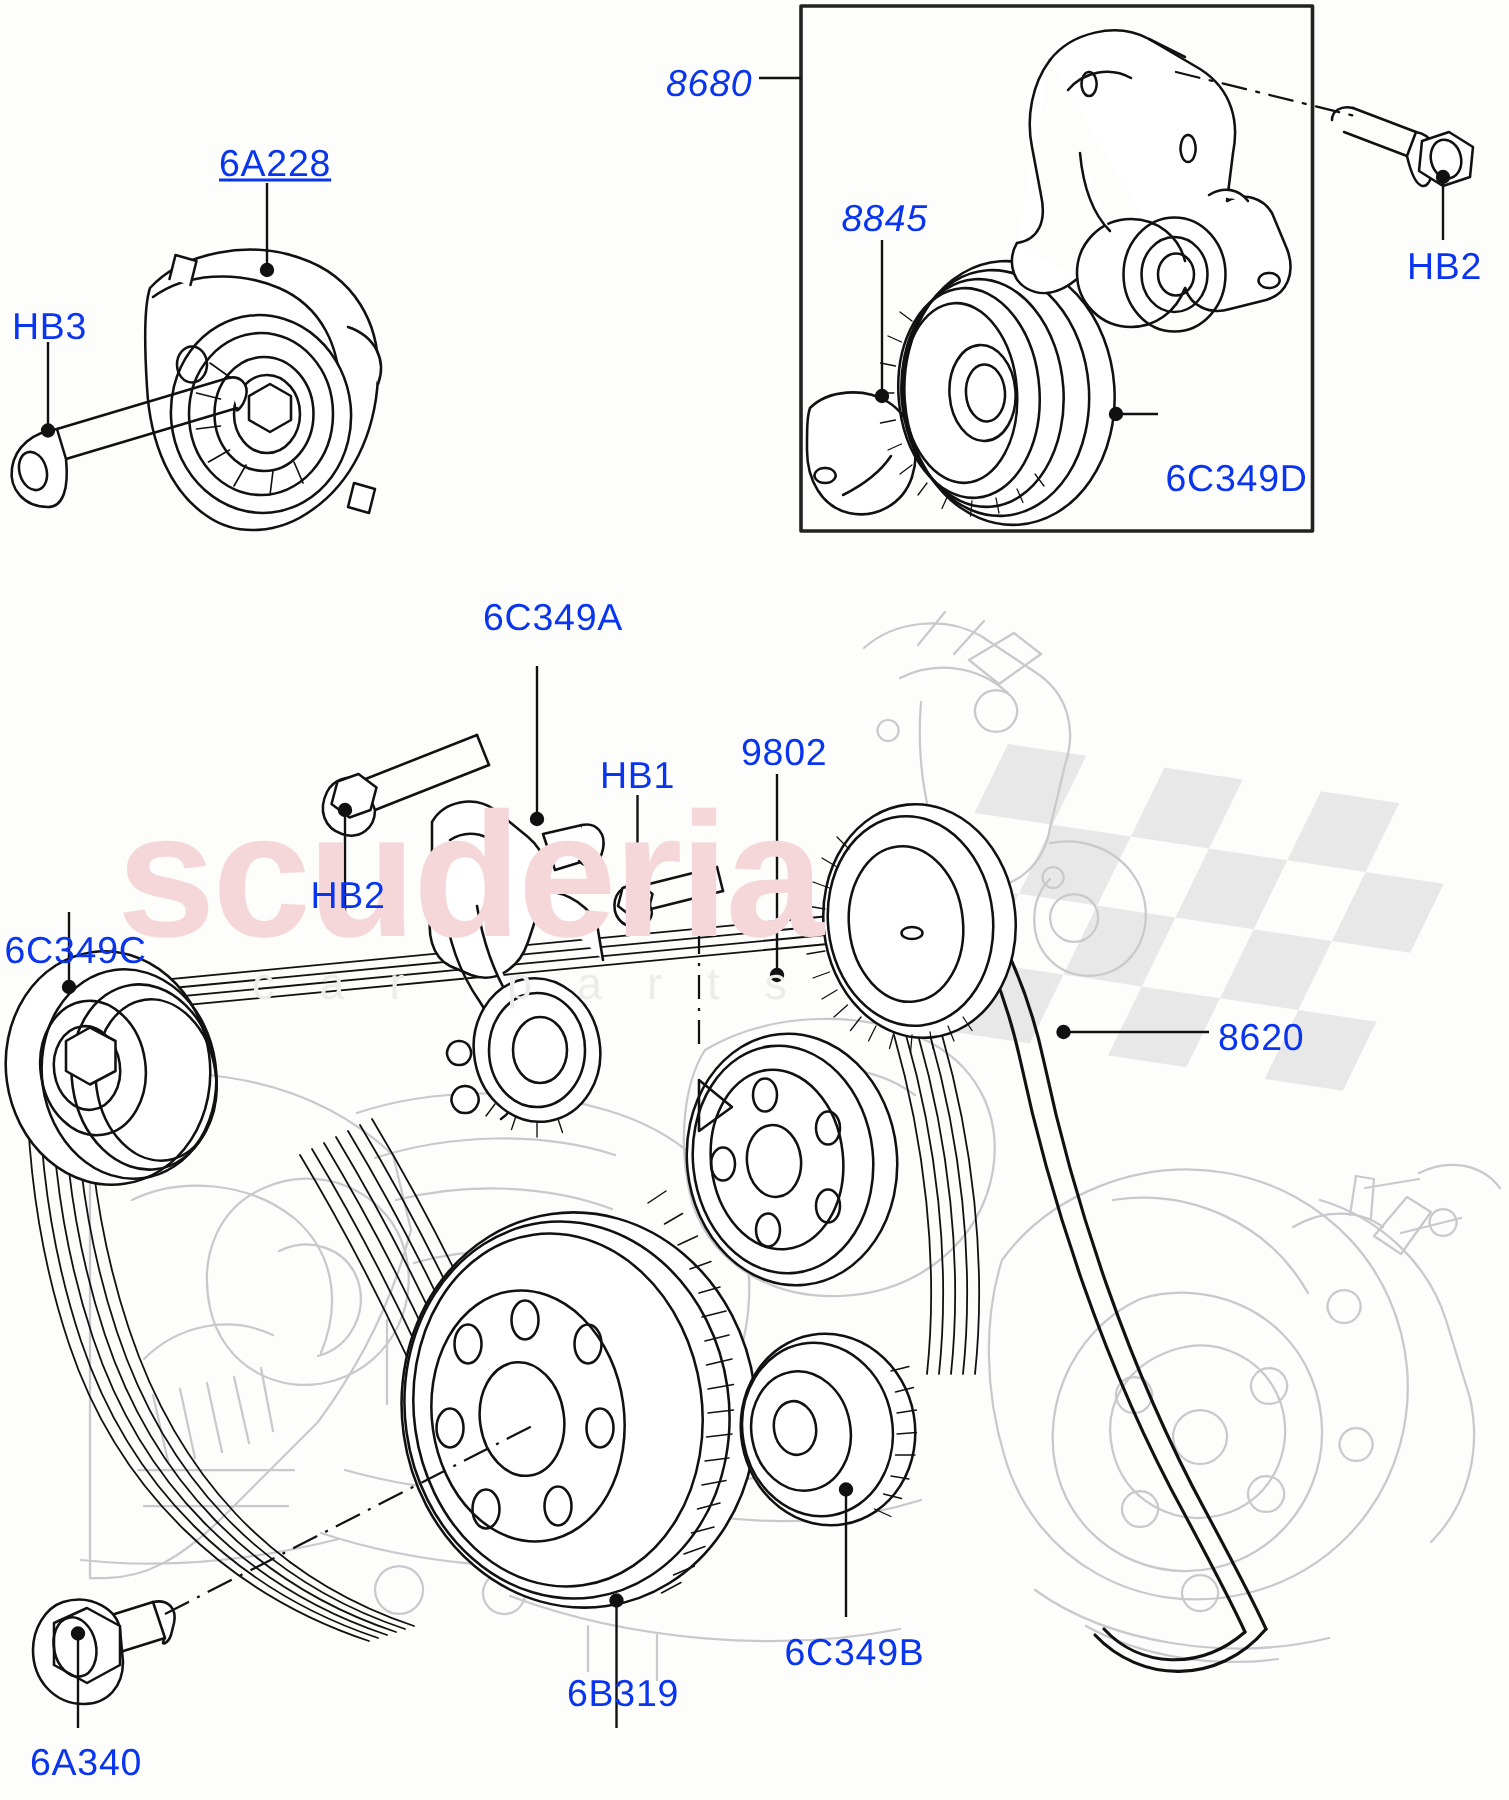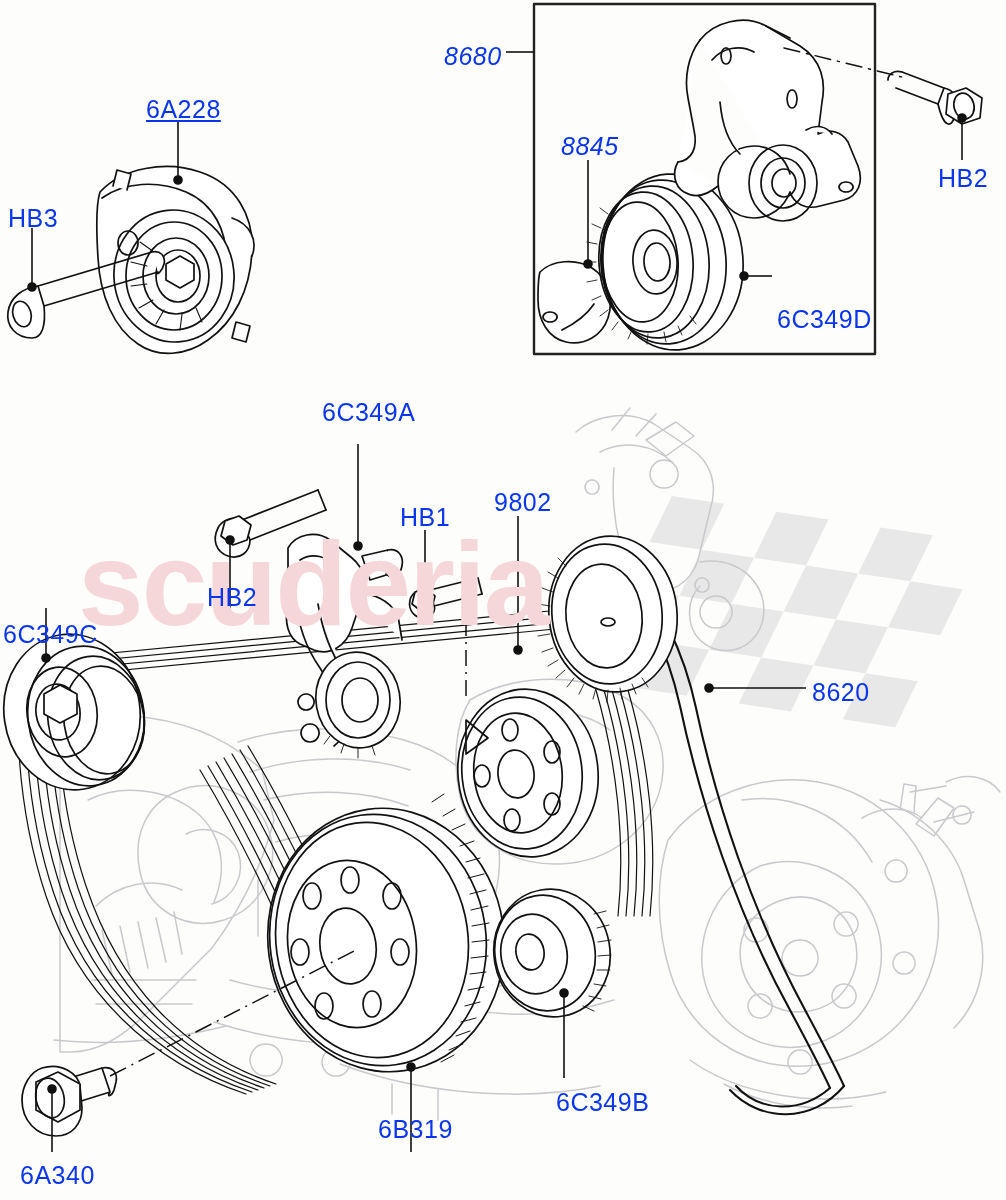--- a/index.html
+++ b/index.html
@@ -462,30 +462,31 @@
     <g fill="none" stroke="#111111" stroke-width="1.5" stroke-dasharray="18 6 2 6">
       <path d="M110 1076 L 356 950"></path>
     </g>
 
     <g fill="none" stroke="#111111" stroke-width="1.5" stroke-dasharray="16 6 2 6">
       <path d="M466 590 L 466 700"></path>
     </g>
   </svg>
 
   <div class="wm-main" style="left:78px; top:516px;">scuderia</div>
+  <div class="wm-sub" style="left:168px; top:640px;">car parts</div>
 
   <div class="label" style="left:8px;   top:206px;">HB3</div>
   <div class="label" style="left:146px; top:97px;text-decoration:underline;">6A228</div>
   <div class="label" style="left:444px; top:44px;font-style:italic;">8680</div>
   <div class="label" style="left:561px; top:134px;font-style:italic;">8845</div>
   <div class="label" style="left:938px; top:166px;">HB2</div>
   <div class="label" style="left:777px; top:266px;margin-top:41px;">6C349D</div>
   <div class="label" style="left:322px; top:400px;text-align:right;">6C349A</div>
   <div class="label" style="left:400px; top:505px;">HB1</div>
   <div class="label" style="left:494px; top:490px;">9802</div>
   <div class="label" style="left:3px;   top:582px;margin-top:40px;">6C349C</div>
   <div class="label" style="left:207px; top:585px;">HB2</div>
   <div class="label" style="left:812px; top:680px;">8620</div>
-  <div class="label" style="left:523px; top:1090px;margin-left:33px;">6C349B</div>
+  <div class="label" style="left:523px; top:1090px;">6C349B</div>
   <div class="label" style="left:378px; top:1117px;">6B319</div>
   <div class="label" style="left:20px;  top:1163px;">6A340</div>
 
 </div>
 
 </body></html>

